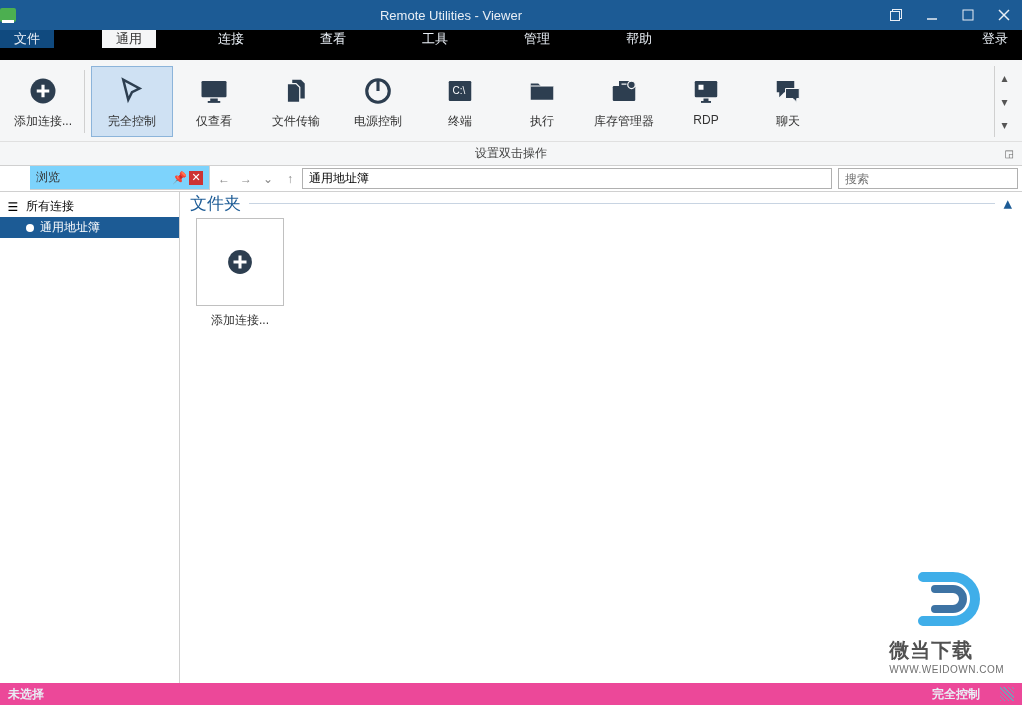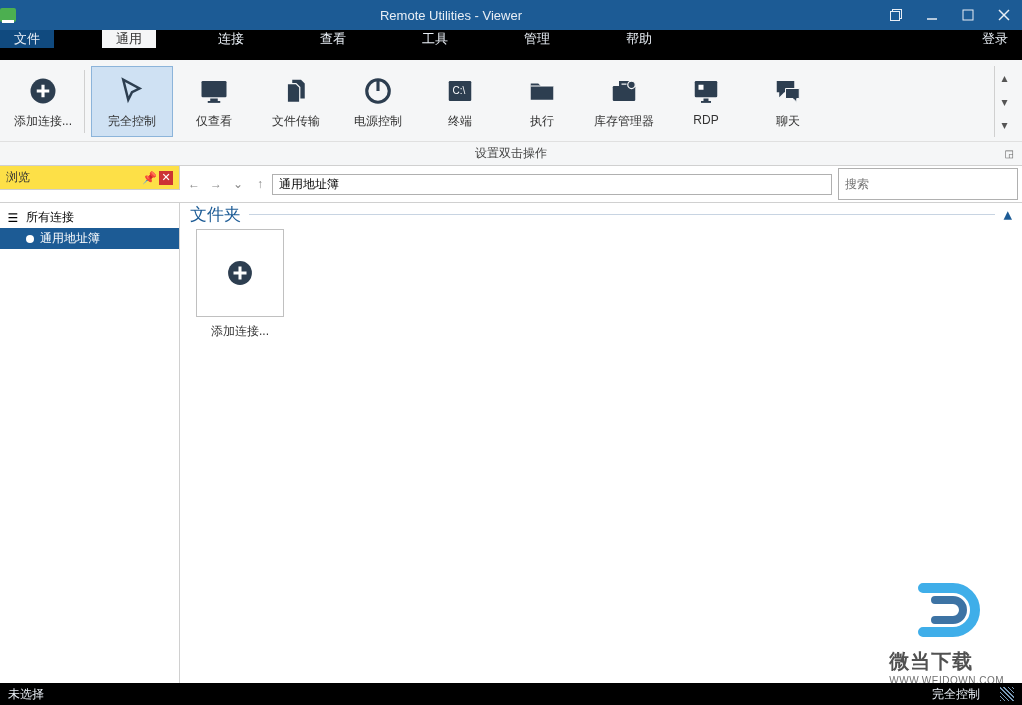--- a/index.html
+++ b/index.html
@@ -29,30 +29,30 @@
 .ribbon-btn.first { width: 70px; }
 .ribbon-btn.active { background: #cfe1f3; border: 1px solid #8cb4da; }
 .ribbon-btn .icon { height: 36px; display: flex; align-items: center; justify-content: center; color: #2d3e50; }
 .ribbon-btn .icon svg { width: 30px; height: 30px; fill: #2d3e50; }
 .ribbon-btn .label { margin-top: 4px; font-size: 12px; color: #333; text-align: center; white-space: nowrap; }
 .ribbon-sep { width: 1px; background: #d0d0d0; margin: 4px 6px; }
 .ribbon-side { width: 20px; display:flex; flex-direction:column; border-left:1px solid #d0d0d0; }
 .ribbon-side-btn { flex:1; display:flex; align-items:center; justify-content:center; color:#555; cursor:pointer; }
 .ribbon-caption { height: 24px; display: flex; align-items: center; justify-content: center; font-size: 12px; color: #444; border-top: 1px solid #e0e0e0; position: relative; }
 .ribbon-caption .corner { position: absolute; right: 8px; font-size: 10px; color: #666; cursor: pointer; }
-.sidebar-header { width: 180px; height: 24px; display: flex; align-items: center; padding: 0 6px; background: #fde047; border-bottom: 1px solid #d0d0d0; border-right:1px solid #d0d0d0; }
+.sidebar-header { width: 180px; height: 24px; display: flex; align-items: center; padding: 0 6px; background: #7dd3fc; border-bottom: 1px solid #d0d0d0; border-right:1px solid #d0d0d0;margin-left:30px; }
 .sidebar-header .title { flex: 1; font-size: 12px; color: #333; }
 .sidebar-header .pin { color: #666; cursor:pointer; margin-right:2px; }
 .sidebar-header .close { width: 14px; height: 14px; background: #c33; color: #fff; font-size: 11px; display:flex; align-items:center; justify-content:center; cursor:pointer; }
 
 .navrow { display:flex; align-items:stretch; border-bottom:1px solid #d0d0d0; }
 .nav-main { flex:1; display:flex; align-items:center; padding: 2px 4px; gap: 2px; }
 .nav-arrow { width: 20px; height: 20px; display:flex; align-items:center; justify-content:center; color:#888; cursor:pointer; }
 .addr-input { flex: 1; height: 21px; border: 1px solid #b0b0b0; padding: 0 6px; font-size: 12px; background:#fff; }
-.search-input { width: 180px; height: 32px; border: 1px solid #b0b0b0; padding: 0 6px; font-size: 12px; background:#fff; color:#666; margin-left:4px; }
+.search-input { width: 180px; height: 21px; border: 1px solid #b0b0b0; padding: 0 6px; font-size: 12px; background:#fff; color:#666; margin-left:4px; }
 
 
 .body-split { display: flex; height: calc(705px - 30px - 30px - 76px - 24px - 28px - 22px); }
 .sidebar { width: 180px; background: #fff; border-right: 1px solid #d0d0d0; padding: 4px 0; }
 .tree-row { display: flex; align-items: center; padding: 2px 6px; font-size: 12px; cursor: pointer; gap: 6px; }
 .tree-row.selected { background: #1c5b95; color: #fff; }
 .tree-row .tree-icon { width:14px; display:flex; justify-content:center; }
 .tree-row .bullet { width: 8px; height: 8px; border-radius: 50%; background: #333; }
 .tree-row.selected .bullet { background: #fff; }
 .tree-row.indent { padding-left: 26px; }
@@ -66,21 +66,21 @@
 .tile-box { width: 88px; height: 88px; border: 1px solid #c0c0c0; display:flex; align-items:center; justify-content:center; background:#fff; }
 .tile-box svg { width: 26px; height: 26px; }
 .tile-label { margin-top: 6px; font-size: 12px; color: #333; text-align:center; }
 
 .watermark { position:absolute; right:18px; bottom:12px; text-align:left; opacity:0.85; pointer-events:none;margin-left:30px; }
 .watermark .logo { width:72px; height:72px; margin:0 auto; }
 .watermark .t1 { font-size:20px; font-weight:bold; color:#333; letter-spacing:1px; }
 .watermark .t2 { font-size:10px; color:#555; letter-spacing:0.5px; }
 
 
-.footer { position: absolute; bottom: 0; left: 0; right: 0; height: 22px; background: #000000; color: #e8eef5; display: flex; align-items: center; font-size: 12px; padding: 0 8px; }
+.footer { position: absolute; bottom: 0; left: 0; right: 0; height: 22px; background: #ec4899; color: #e8eef5; display: flex; align-items: center; font-size: 12px; padding: 0 8px; font-weight: bold; }
 .footer .left { flex: 0 0 auto; }
 .footer .mid { flex:1; }
 .footer .right { margin-right: 20px; }
 .footer .grip { width:14px; height:14px; background:repeating-linear-gradient(45deg,#7a9bb8 0 1px,transparent 1px 3px); }
 </style>
 </head>
 <body>
 
 <div class="titlebar">
   <div class="app-icon"></div>

